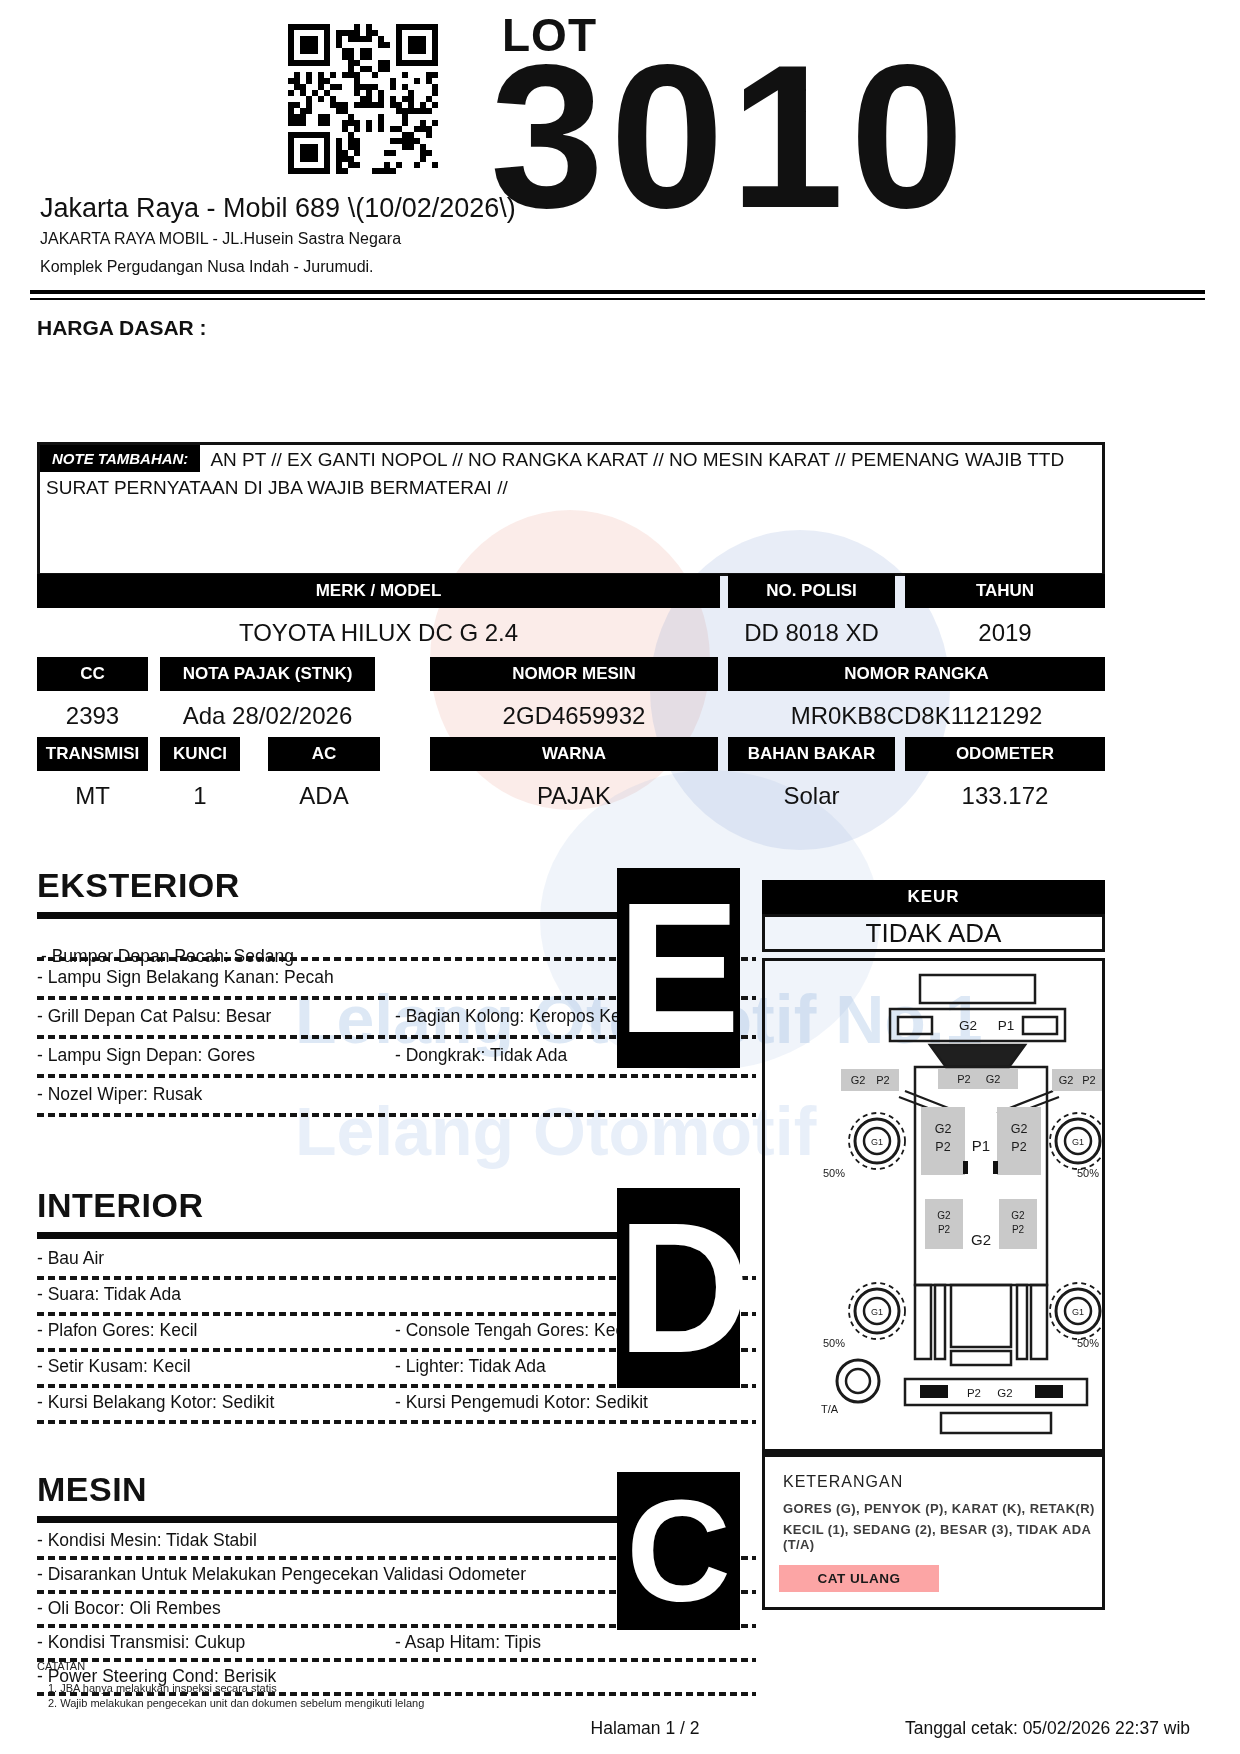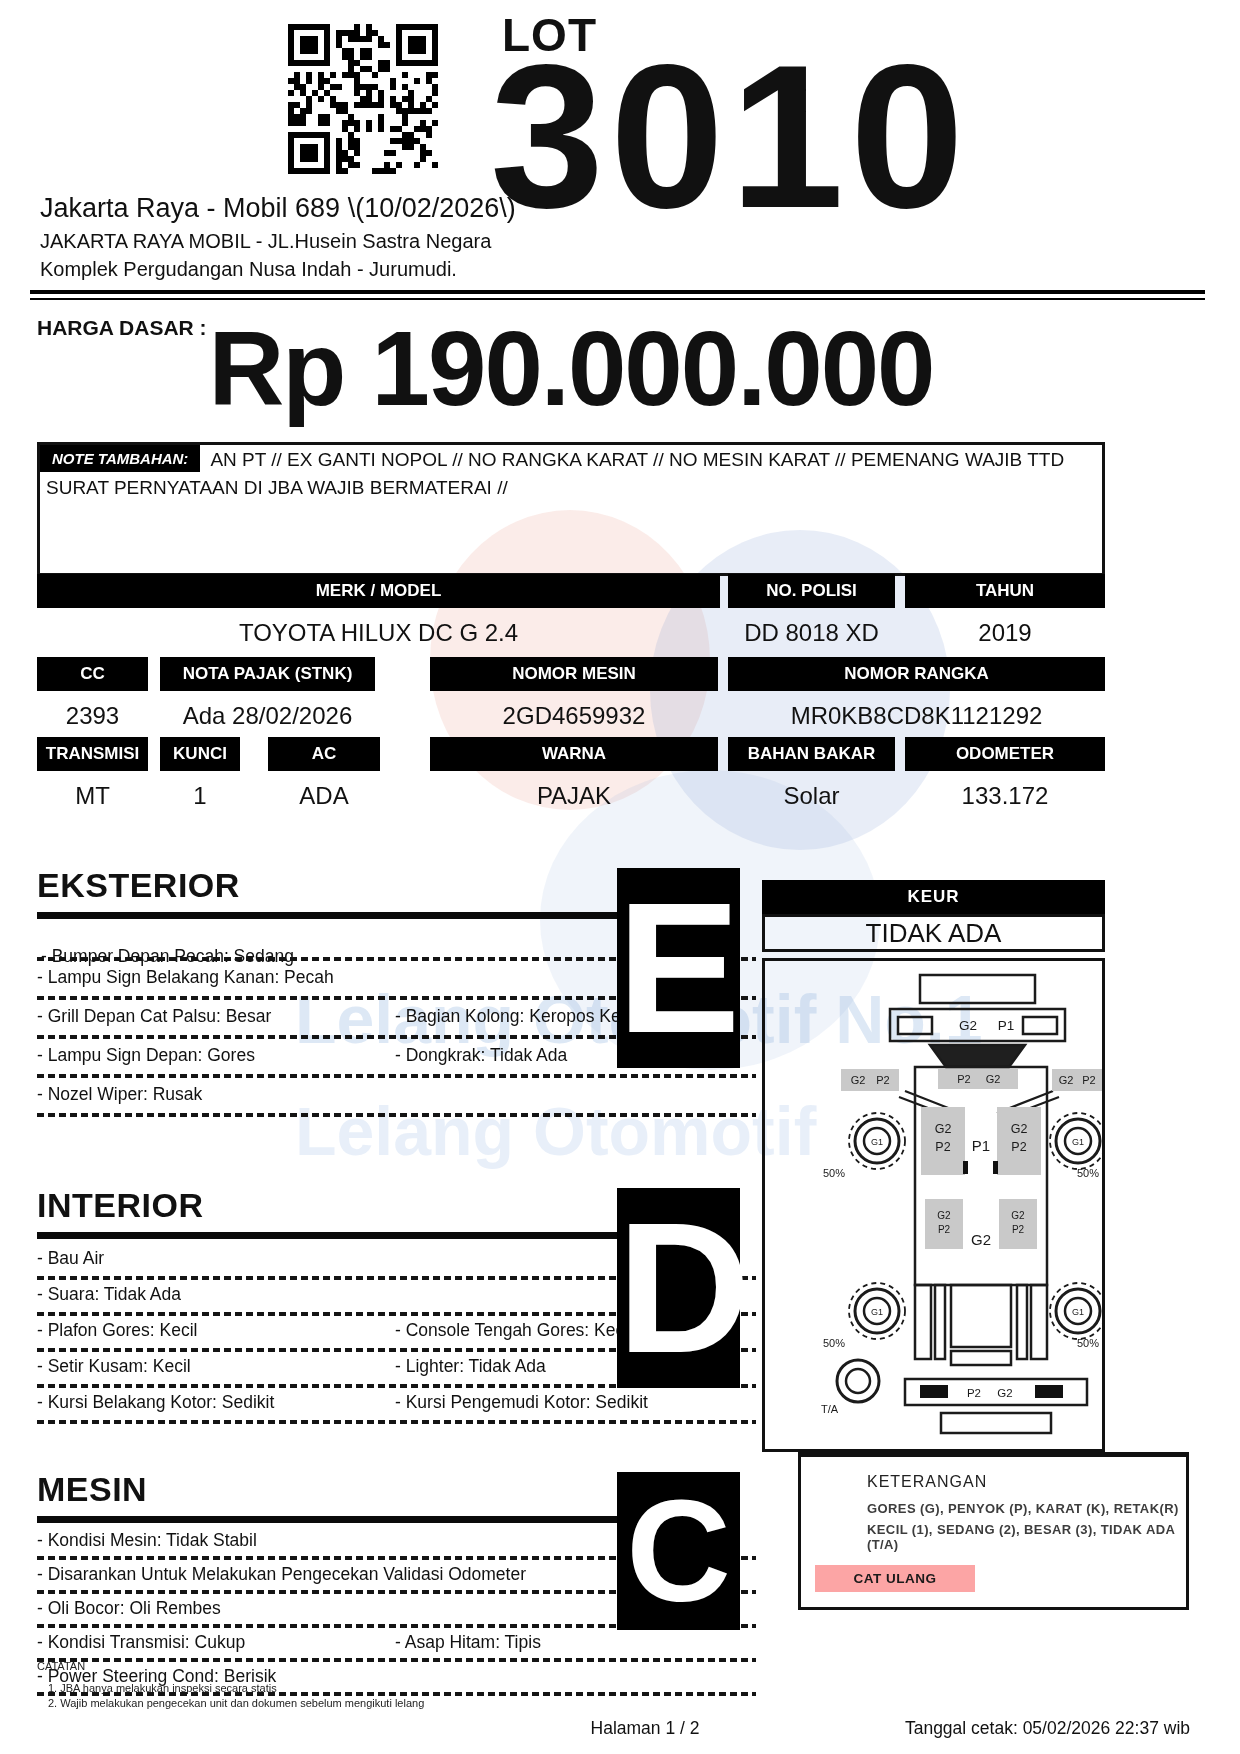--- a/index.html
+++ b/index.html
@@ -5,21 +5,21 @@
   html,body{margin:0;padding:0;background:#9a9a9a;}
   .page{position:relative;width:1240px;height:1754px;margin:0 auto;background:#fff;
         font-family:"Liberation Sans",sans-serif;color:#111;overflow:hidden;}
   .abs{position:absolute;}
   .wm-blob{position:absolute;border-radius:50%;z-index:0;}
   .wm-text{position:absolute;z-index:0;font-weight:bold;white-space:nowrap;}
   .z{z-index:2;}
   .lot-label{font-weight:bold;font-size:46px;letter-spacing:1px;}
   .lot-number{font-weight:bold;font-size:205px;line-height:0.92;letter-spacing:6px;}
   .title-line{font-size:27px;}
-  .addr-line{font-size:20px;}
+  .addr-line{font-size:16px;}
   .rule{border-top:4px solid #000;border-bottom:2.5px solid #000;height:4px;}
   .price-label{font-weight:bold;font-size:21px;}
   .price-value{font-weight:bold;font-size:105px;line-height:1.0;text-align:center;letter-spacing:-2px;}
   .note-box{border:3px solid #111;}
   .note-label{float:left;background:#000;color:#fff;font-weight:bold;font-style:italic;
               font-size:15px;padding:5px 12px;margin-right:10px;}
   .note-text{font-size:19px;line-height:1.45;padding:1px 6px;}
   .th{position:absolute;background:#000;color:#fff;font-weight:bold;font-size:17px;
       text-align:center;height:34px;line-height:34px;overflow:hidden;}
   .tv{position:absolute;font-size:24px;text-align:center;height:46px;line-height:46px;}
@@ -343,21 +343,20 @@
   <div class="abs z lot-label" style="left:502px;top:8px;">LOT</div>
   <div class="abs z lot-number" style="left:490px;top:42px;">3010</div>
 
   <div class="abs z title-line" style="left:40px;top:193px;">Jakarta Raya - Mobil 689 \(10/02/2026\)</div>
   <div class="abs z addr-line" style="left:40px;top:230px;">JAKARTA RAYA MOBIL - JL.Husein Sastra Negara</div>
   <div class="abs z addr-line" style="left:40px;top:258px;">Komplek Pergudangan Nusa Indah - Jurumudi.</div>
 
   <div class="abs z rule" style="left:30px;top:290px;width:1175px;"></div>
 
   <div class="abs z price-label" style="left:37px;top:316px;">HARGA DASAR :</div>
-  <div class="abs z price-value" style="left:37px;top:316px;width:1068px;">Rp 190.000.000</div>
 
   <div class="abs z note-box" style="left:37px;top:442px;width:1062px;height:128px;">
     <div class="note-label">NOTE TAMBAHAN:</div>
     <div class="note-text">AN PT // EX GANTI NOPOL // NO RANGKA KARAT // NO MESIN KARAT // PEMENANG WAJIB TTD SURAT PERNYATAAN DI JBA WAJIB BERMATERAI //</div>
   </div>
 
   <div id="spec-table" class="abs z" style="left:0;top:0;width:1240px;height:0;">
       <div class="th" style="left: 37px; top: 574px; width: 683px;">MERK / MODEL</div>
       <div class="tv" style="left: 37px; top: 610px; width: 683px;">TOYOTA HILUX DC G 2.4</div>
       <div class="th" style="left: 728px; top: 574px; width: 167px;">NO. POLISI</div>
@@ -560,21 +559,21 @@
       <g font-size="11" fill="#1b1b1b">
         <text x="58" y="216">50%</text>
         <text x="334" y="216" text-anchor="end">50%</text>
         <text x="58" y="386">50%</text>
         <text x="334" y="386" text-anchor="end">50%</text>
         <text x="56" y="452">T/A</text>
       </g>
     </svg>
   </div>
 
-  <div class="abs z panel-box" style="left:798px;top:1452px;width:337px;height:150px;border-top-width:5px;padding-left:48px;">
+  <div class="abs z panel-box" style="left:762px;top:1452px;width:337px;height:150px;border-top-width:5px;">
     <div class="ket-title" style="margin:16px 0 0 18px;">KETERANGAN</div>
     <div class="ket-line" style="margin:10px 0 0 18px;">GORES (G), PENYOK (P), KARAT (K), RETAK(R)</div>
     <div class="ket-line" style="margin:6px 0 0 18px;">KECIL (1), SEDANG (2), BESAR (3), TIDAK ADA (T/A)</div>
     <div class="ket-badge" style="position:absolute;left:14px;top:108px;width:160px;height:27px;">CAT ULANG</div>
   </div>
 
   <div class="abs z small-note" style="left:37px;top:1660px;">CATATAN</div>
   <div id="catatan-notes" class="abs z" style="left:48px;top:1682px;">
       <div class="small-note" style="margin-bottom: 3px;">1. JBA hanya melakukan inspeksi secara statis</div>
       <div class="small-note" style="margin-bottom: 3px;">2. Wajib melakukan pengecekan unit dan dokumen sebelum mengikuti lelang</div>

